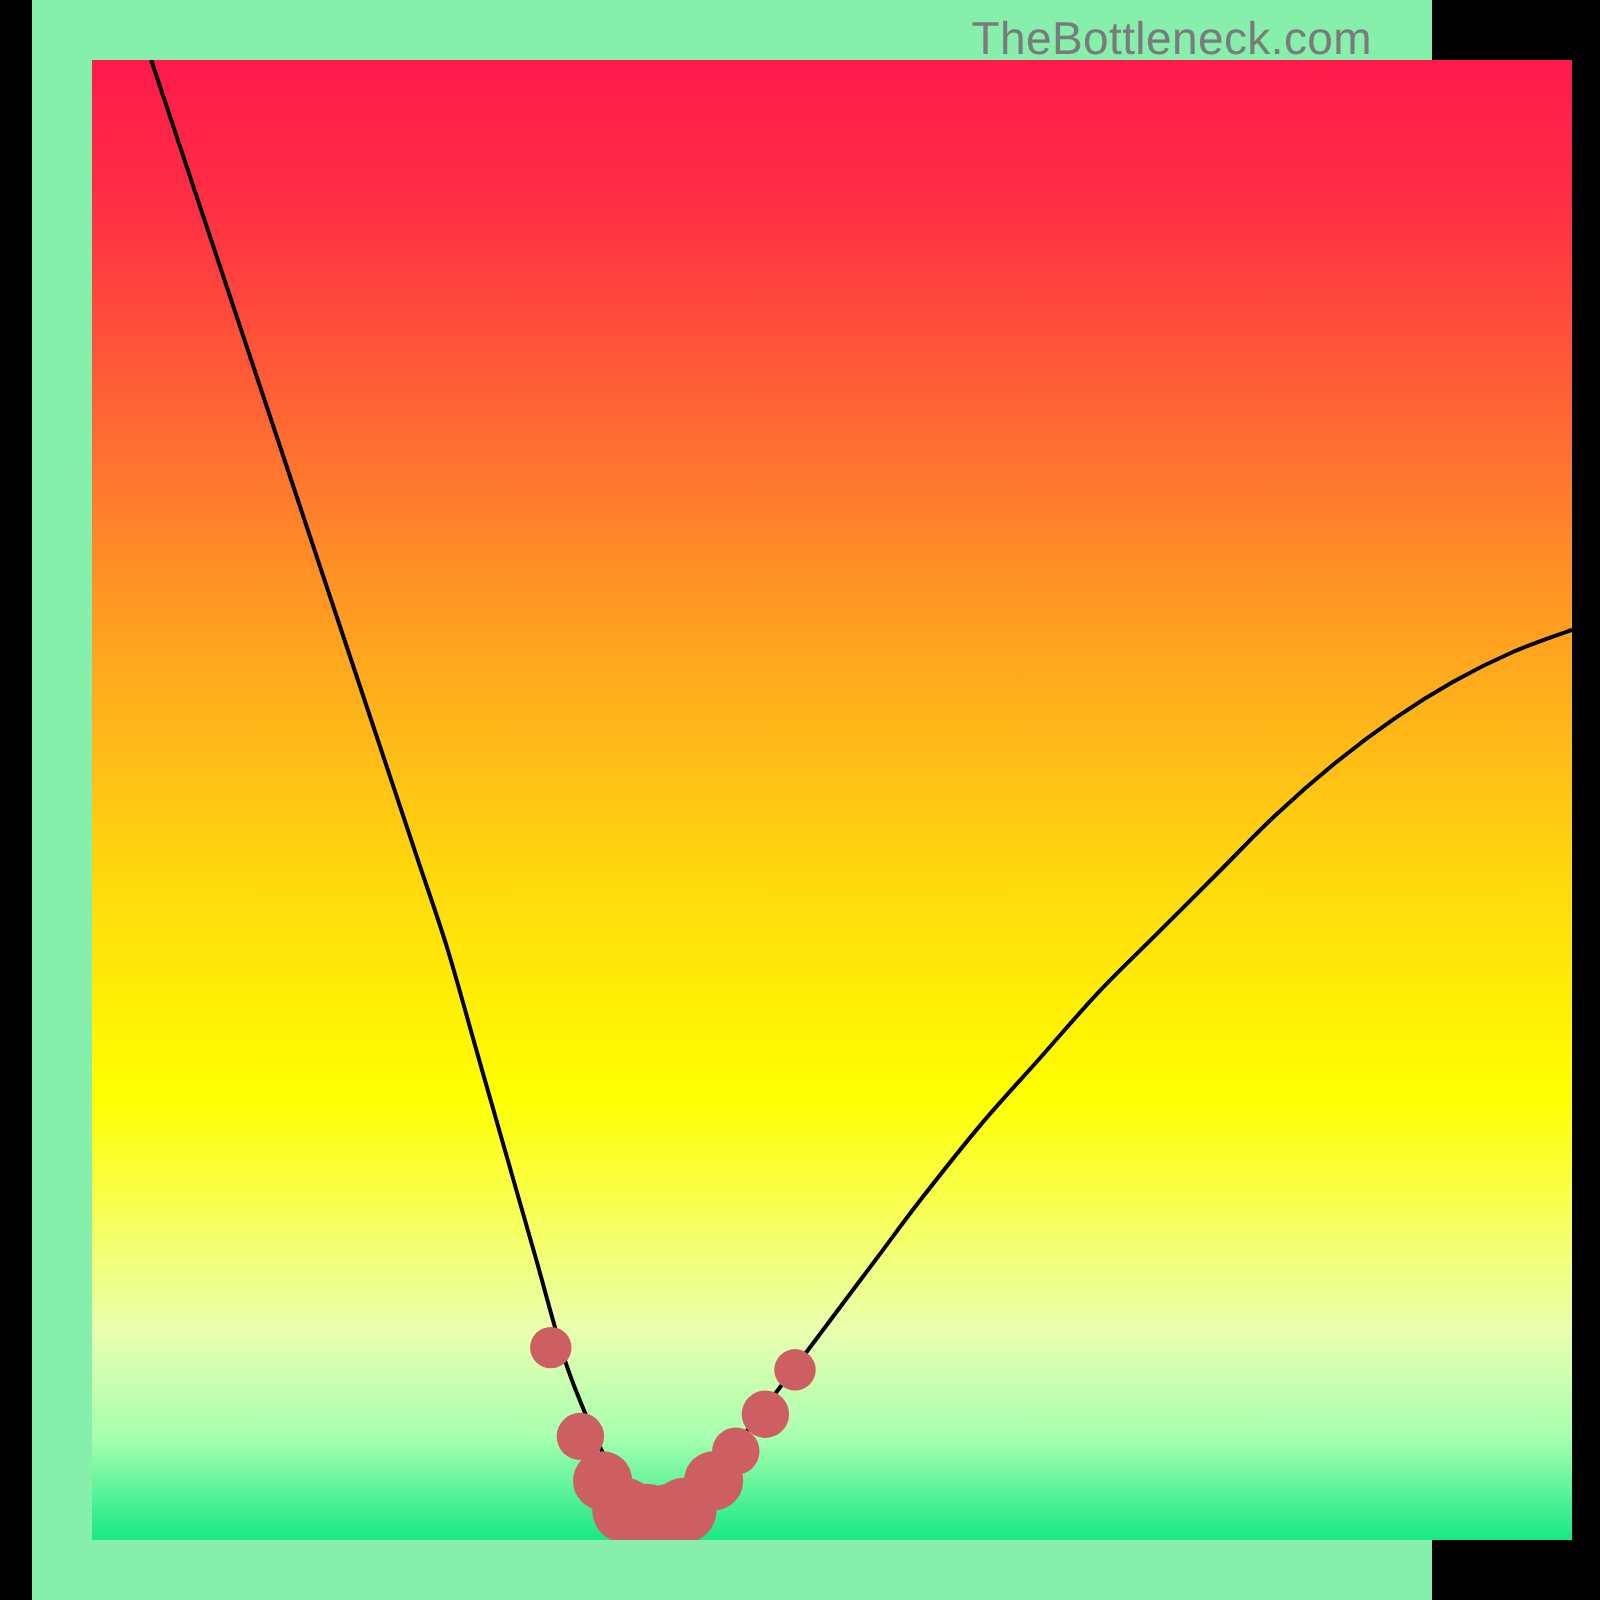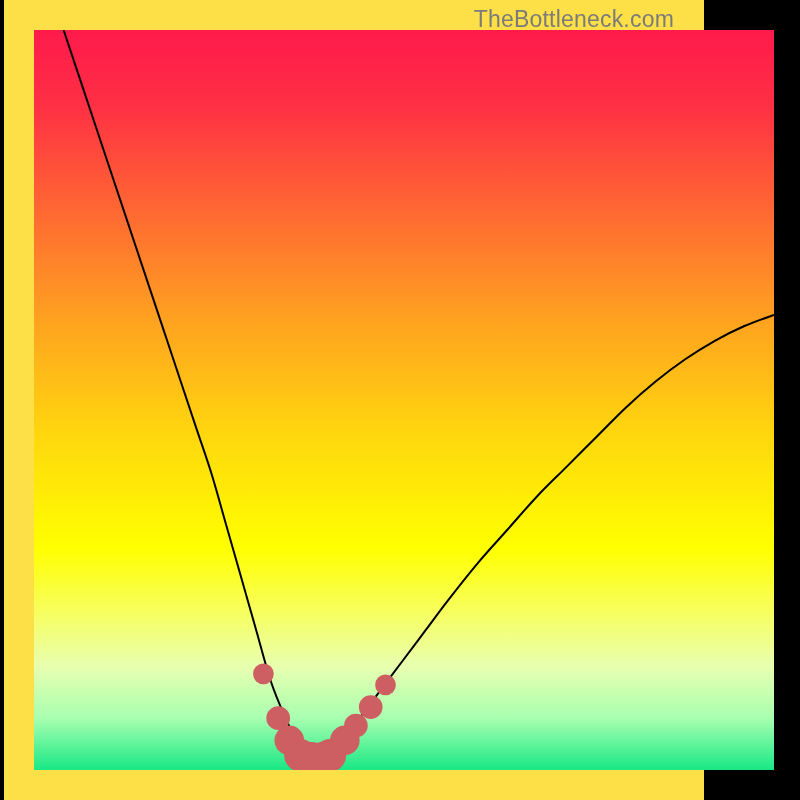--- a/index.html
+++ b/index.html
@@ -7,24 +7,24 @@
     padding: 0;
     width: 800px;
     height: 800px;
     background: #000;
     overflow: hidden;
     font-family: Arial, Helvetica, sans-serif;
   }
   .frame {
     position: absolute;
     top: 0;
-    left: 4px;
+    left: 16px;
     width: 700px;
     height: 800px;
-    background: #fde047;
+    background: #86efac;
   }
   .plot {
     position: absolute;
     top: 30px;
     left: 30px;
     width: 740px;
     height: 740px;
   }
   .watermark {
     position: absolute;

